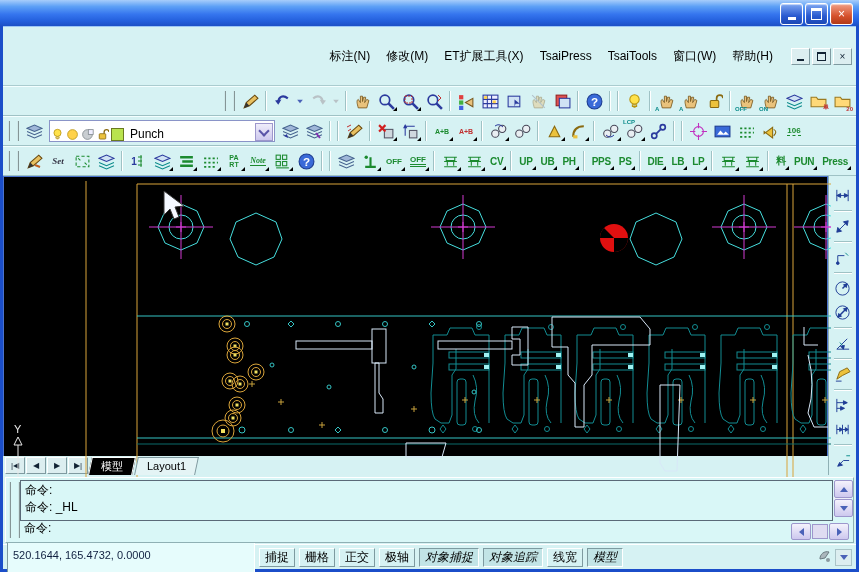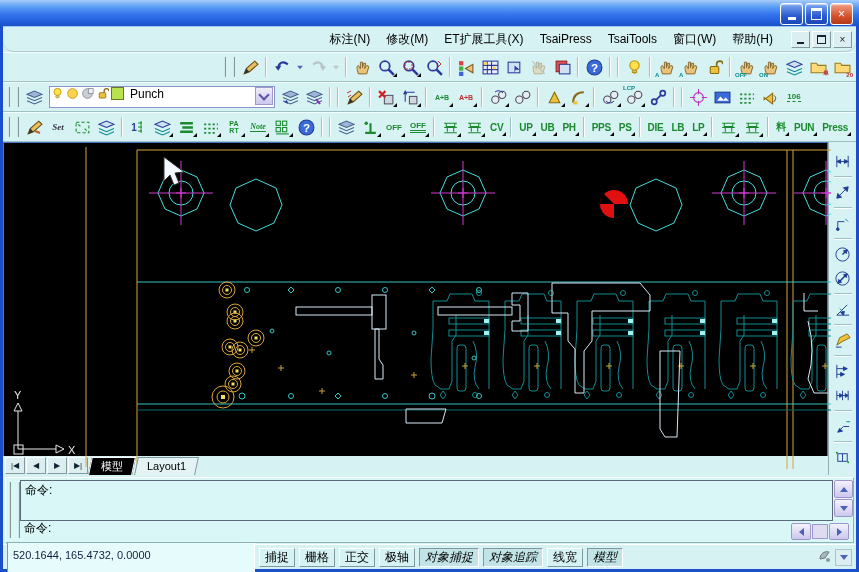--- a/index.html
+++ b/index.html
@@ -12,21 +12,21 @@
   .tbb{width:21px;height:20px;border-radius:3px;border:1px solid #fff;
     display:flex;align-items:center;justify-content:center;color:#fff;font-size:12px;
     background:linear-gradient(#7fa8f2,#2a5ad0 60%,#1c48b4);box-shadow:inset 0 1px 1px rgba(255,255,255,.6);}
   .tbb.close{background:linear-gradient(#f0a088,#d6512c 60%,#b23a18);}
   .glyph-min{width:8px;height:3px;background:#fff;margin-top:9px;}
   .glyph-res{width:9px;height:8px;border:1px solid #fff;border-top-width:3px;}
   .frame{position:absolute;left:3px;right:3px;top:26px;bottom:3px;background:#d6f2f3;
     display:flex;flex-direction:column;border-top:1px solid #9cc6f5;}
   
   .menubar{height:22px;display:flex;align-items:center;justify-content:flex-end;
-    padding:1px 4px;font-size:12px;color:#000;border-bottom:1px solid #aacccf;border-radius:10px;}
+    padding:18px 4px;font-size:12px;color:#000;border-bottom:1px solid #aacccf;}
   .menu-item{padding:2px 8px;white-space:nowrap;}
   .mdi{display:flex;gap:2px;margin-left:10px;}
   .mdib{width:17px;height:15px;border:1px solid;border-color:#fff #7f9aa0 #7f9aa0 #fff;
     background:#dceef0;display:flex;align-items:center;justify-content:center;font-size:10px;color:#123;}
   .g-min{width:7px;height:2px;background:#123;margin-top:8px;}
   .g-res{width:7px;height:6px;border:1px solid #123;border-top-width:2px;}
   
   .tbrow{height:28px;display:flex;align-items:center;border-top:1px solid #f3ffff;
     border-bottom:1px solid #9fc2c5;padding:0 2px;}
   .hdl{width:7px;height:20px;margin:0 3px;border-left:2px ridge #cfe9ea;border-right:2px ridge #cfe9ea;}
@@ -36,21 +36,21 @@
   .btn.dd{min-width:12px;}
   .fly::after{content:"";position:absolute;right:1px;bottom:2px;
     border-left:4px solid transparent;border-bottom:4px solid #000;}
   .ic{width:17px;height:17px;display:block;}
   .micro{position:absolute;font-weight:bold;color:#0a8a8a;font-size:6px;left:1px;bottom:1px;letter-spacing:0;}
   .micro.red{color:#c03030;right:1px;left:auto;}
   .tbt{font-weight:bold;font-size:10px;color:#1b8a2f;padding:0 4px;height:22px;display:flex;
     align-items:center;position:relative;letter-spacing:-0.3px;}
   
   .combo{width:222px;height:20px;background:#fff;border:1px solid #8a94c8;display:flex;
-    align-items:flex-start;gap:2px;padding:0 1px;margin:0 3px;font-size:12px;}
+    align-items:flex-end;gap:2px;padding:0 1px;margin:0 3px;font-size:12px;}
   .combo .lbl{flex:1;padding-left:4px;color:#000;}
   .combo .drop{width:16px;height:16px;background:linear-gradient(#efedfa,#cdc8ee);
     border:1px solid #9d97cc;display:flex;align-items:center;justify-content:center;}
   .chev{width:6px;height:6px;border-right:2px solid #5a54a8;border-bottom:2px solid #5a54a8;
     transform:rotate(45deg);margin-top:-3px;}
   .swatch{width:11px;height:11px;background:#b9e34e;border:1px solid #6a7a20;}
   
   .main{flex:1;display:flex;min-height:0;}
   .leftcol{flex:1;display:flex;flex-direction:column;min-width:0;}
   .canvas{position:relative;flex:1;background:#000;border:1px solid #4a72cc;border-bottom:none;}
@@ -849,20 +849,21 @@
           </svg>
         </div>
 
     </div>
   </div>
 
   <div class="cmd">
     <div class="cmd-handle"></div>
     <div class="cmd-hist">
       <div>命令:</div>
+      <div>命令: _HL</div>
     </div>
     <div class="vsb">
       <div class="sbb up">
           <div class="tri-up"></div>
         </div>
       <div class="sbb dn">
           <div class="tri-dn"></div>
         </div>
     </div>
     <div class="cmd-input">命令:</div>

